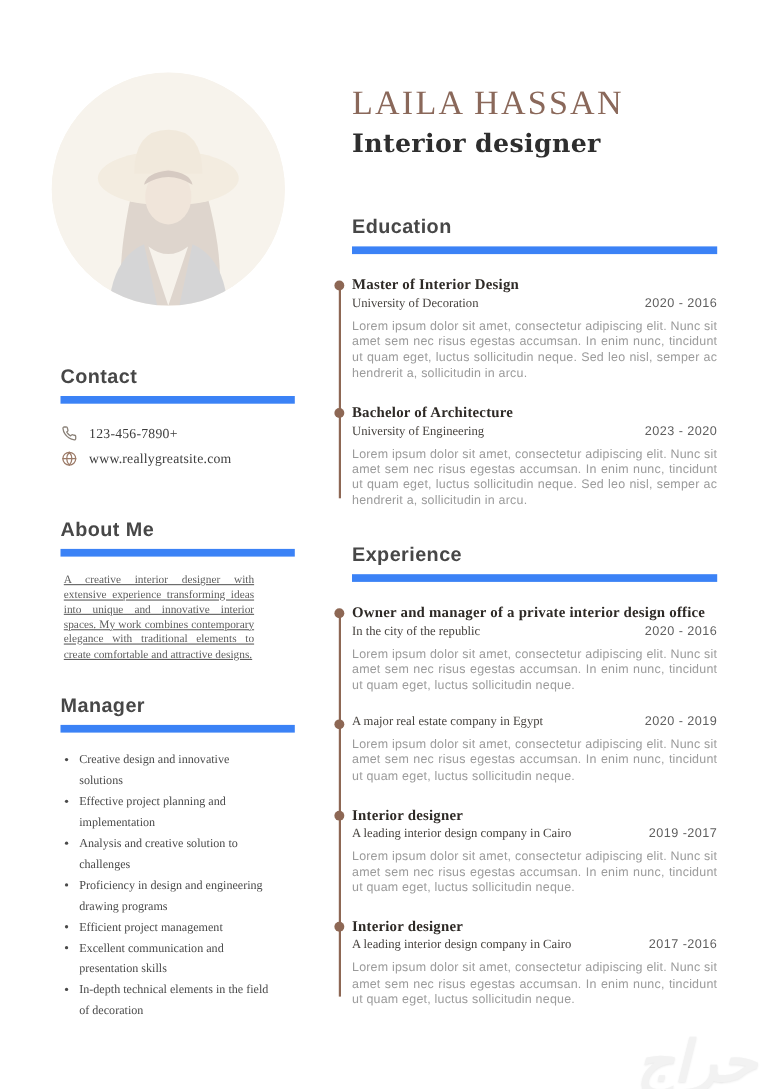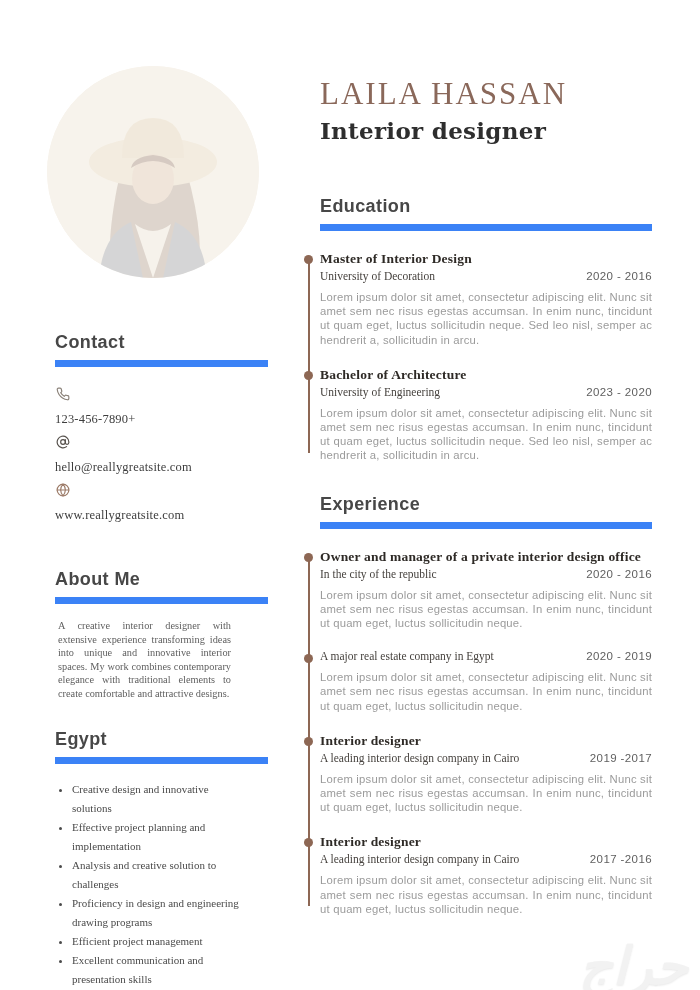--- a/index.html
+++ b/index.html
@@ -16,30 +16,30 @@
   }
 
   
   .left-col { position:absolute; left:55px; top:332px; width:213px; }
   .sec-heading {
     font-family:"Liberation Sans", sans-serif; font-size:18px; font-weight:700;
     color:#474747; letter-spacing:.4px; padding-bottom:7px;
     border-bottom:7px solid #3b82f6;
   }
   .contact-list { margin-top:19px; }
-  .contact-item { display:flex; align-items:flex-start; gap:10px; margin-bottom:7px;flex-direction:column; }
+  .contact-item { display:flex; align-items:center; gap:10px; margin-bottom:7px; }
   .contact-item .c-icon { width:16px; height:16px; flex:0 0 16px; display:flex; align-items:center; justify-content:center; }
   .contact-item .c-text {
     font-family:"Liberation Serif", serif; font-size:12.5px; color:#3d3d3d; letter-spacing:.2px;
   }
   .about-sec { margin-top:46px; }
   .about-text {
     margin-top:15px; padding-left:3px; width:176px;
     font-family:"Liberation Serif", serif; font-size:10.3px; color:#5e5e5e;
-    text-align:justify; line-height:13.5px;
+    text-align:justify; line-height:13.5px;text-decoration:underline;
   }
   .skills-sec { margin-top:29px; }
   .skills-list { margin-top:16px; padding-left:17px; width:190px; }
   .skills-list li {
     font-family:"Liberation Serif", serif; font-size:11px; color:#4a4a4a;
     line-height:19px; margin:0;
   }
 
   
   .r-name {
@@ -121,29 +121,20 @@
 
         <div class="contact-item">
           <span class="c-icon">
             <svg class="icn" width="14" height="14" viewBox="0 0 24 24" fill="none" stroke="#8a8178" stroke-width="2" stroke-linecap="round" stroke-linejoin="round">
                 <path d="M22 16.92v3a2 2 0 0 1-2.18 2 19.79 19.79 0 0 1-8.63-3.07 19.5 19.5 0 0 1-6-6 19.79 19.79 0 0 1-3.07-8.67A2 2 0 0 1 4.11 2h3a2 2 0 0 1 2 1.72 12.84 12.84 0 0 0 .7 2.81 2 2 0 0 1-.45 2.11L8.09 9.91a16 16 0 0 0 6 6l1.27-1.27a2 2 0 0 1 2.11-.45 12.84 12.84 0 0 0 2.81.7A2 2 0 0 1 22 16.92z"></path>
               </svg>
           </span>
           <span class="c-text">123-456-7890+</span>
         </div>
 
-        <div class="contact-item">
-          <span class="c-icon">
-            <svg class="icn" width="14" height="14" viewBox="0 0 24 24" fill="none" stroke="#55504b" stroke-width="2" stroke-linecap="round" stroke-linejoin="round">
-                <circle cx="12" cy="12" r="4"></circle>
-                <path d="M16 8v5a3 3 0 0 0 6 0v-1a10 10 0 1 0-3.92 7.94"></path>
-              </svg>
-          </span>
-          <span class="c-text">hello@reallygreatsite.com</span>
-        </div>
 
 
         <div class="contact-item">
           <span class="c-icon">
             <svg class="icn" width="14" height="14" viewBox="0 0 24 24" fill="none" stroke="#9c7b68" stroke-width="2" stroke-linecap="round" stroke-linejoin="round">
                 <circle cx="12" cy="12" r="10"></circle>
                 <line x1="2" y1="12" x2="22" y2="12"></line>
                 <path d="M12 2a15.3 15.3 0 0 1 4 10 15.3 15.3 0 0 1-4 10 15.3 15.3 0 0 1-4-10 15.3 15.3 0 0 1 4-10z"></path>
               </svg>
           </span>
@@ -152,21 +143,21 @@
 
       </div>
     </div>
 
     <div class="about-sec">
       <div class="sec-heading">About Me</div>
       <div class="about-text">A creative interior designer with extensive experience transforming ideas into unique and innovative interior spaces. My work combines contemporary elegance with traditional elements to create comfortable and attractive designs.</div>
     </div>
 
     <div class="skills-sec">
-      <div class="sec-heading">Egypt</div>
+      <div class="sec-heading">Manager</div>
       <ul class="skills-list">
         <li>Creative design and innovative solutions</li>
         <li>Effective project planning and implementation</li>
         <li>Analysis and creative solution to challenges</li>
         <li>Proficiency in design and engineering drawing programs</li>
         <li>Efficient project management</li>
         <li>Excellent communication and presentation skills</li>
         <li>In-depth technical elements in the field of decoration</li>
       </ul>
     </div>

